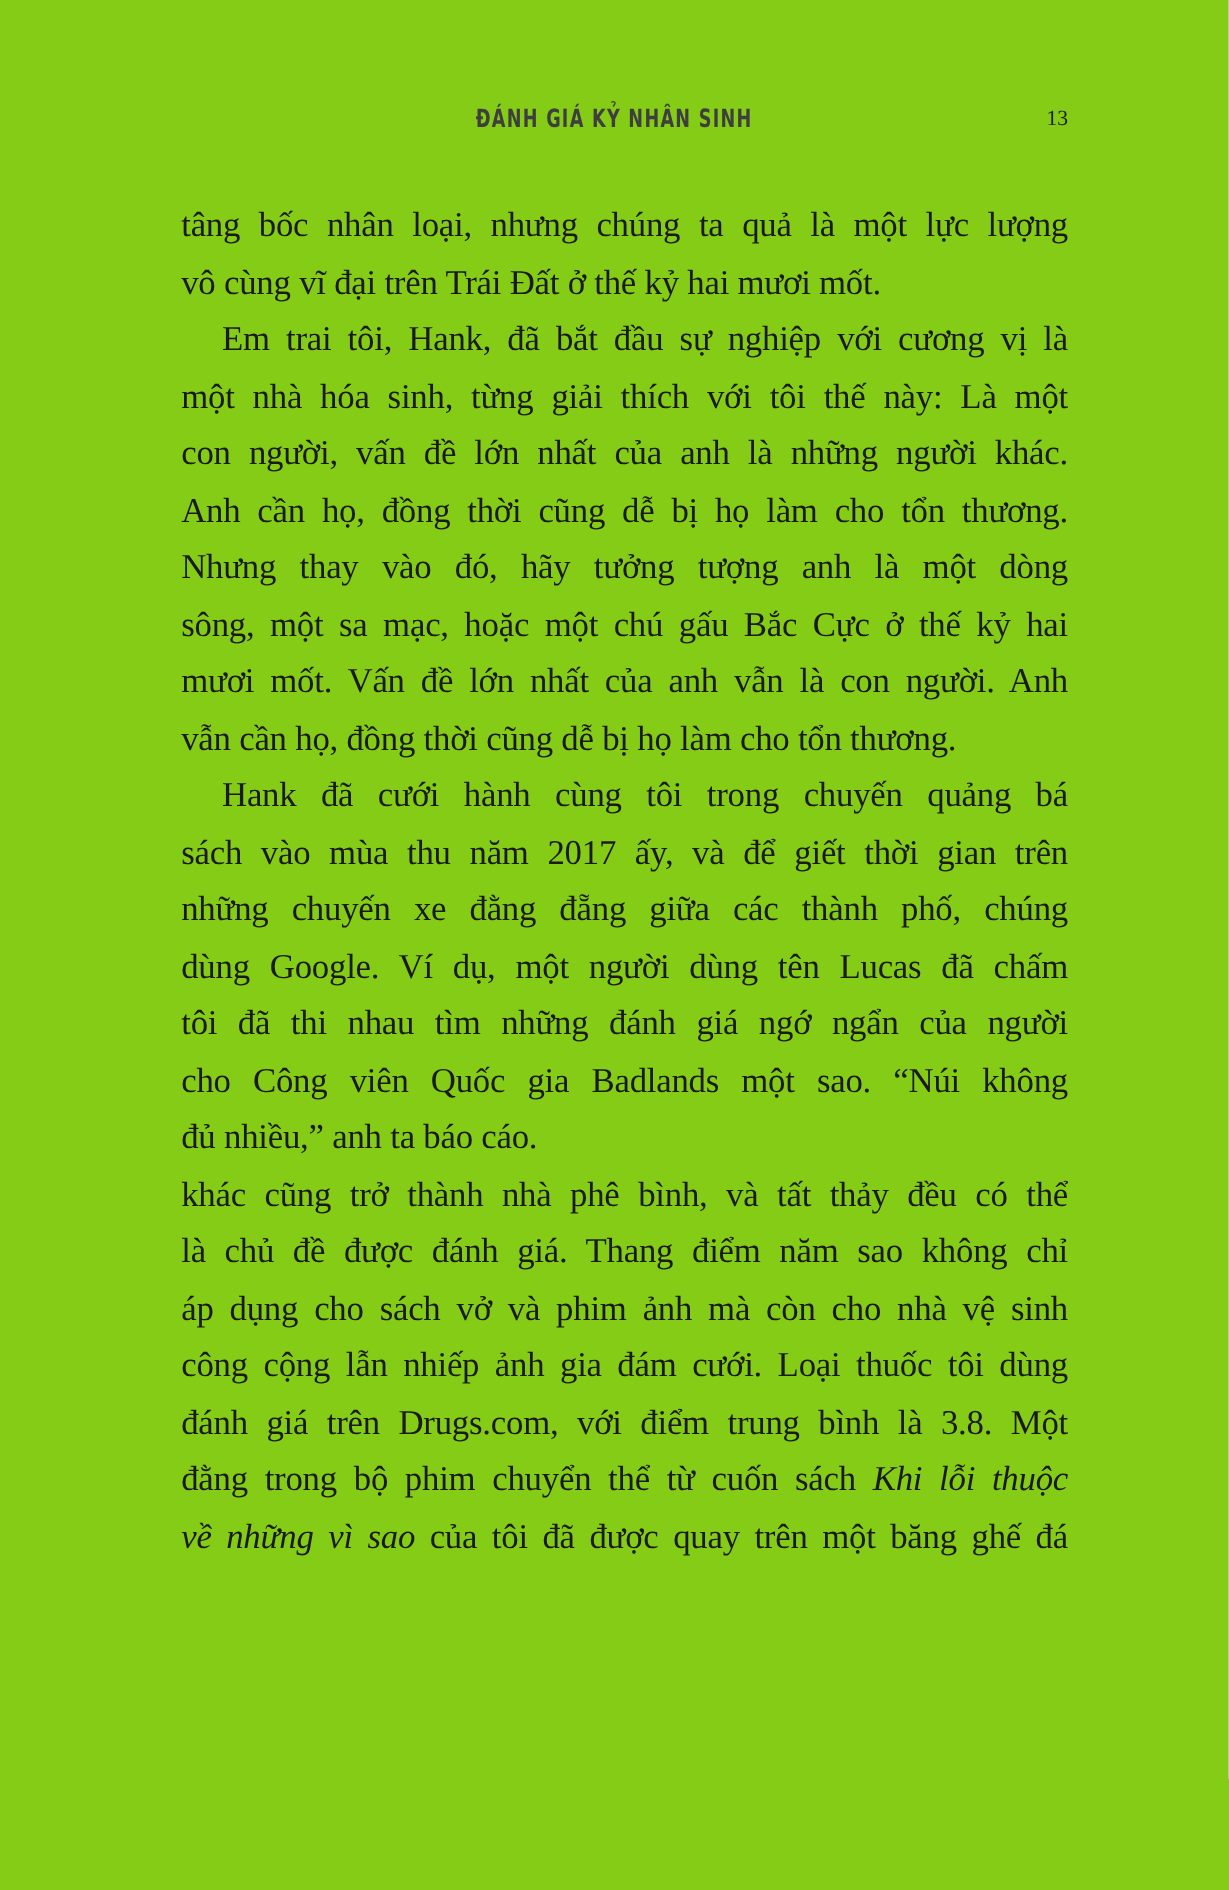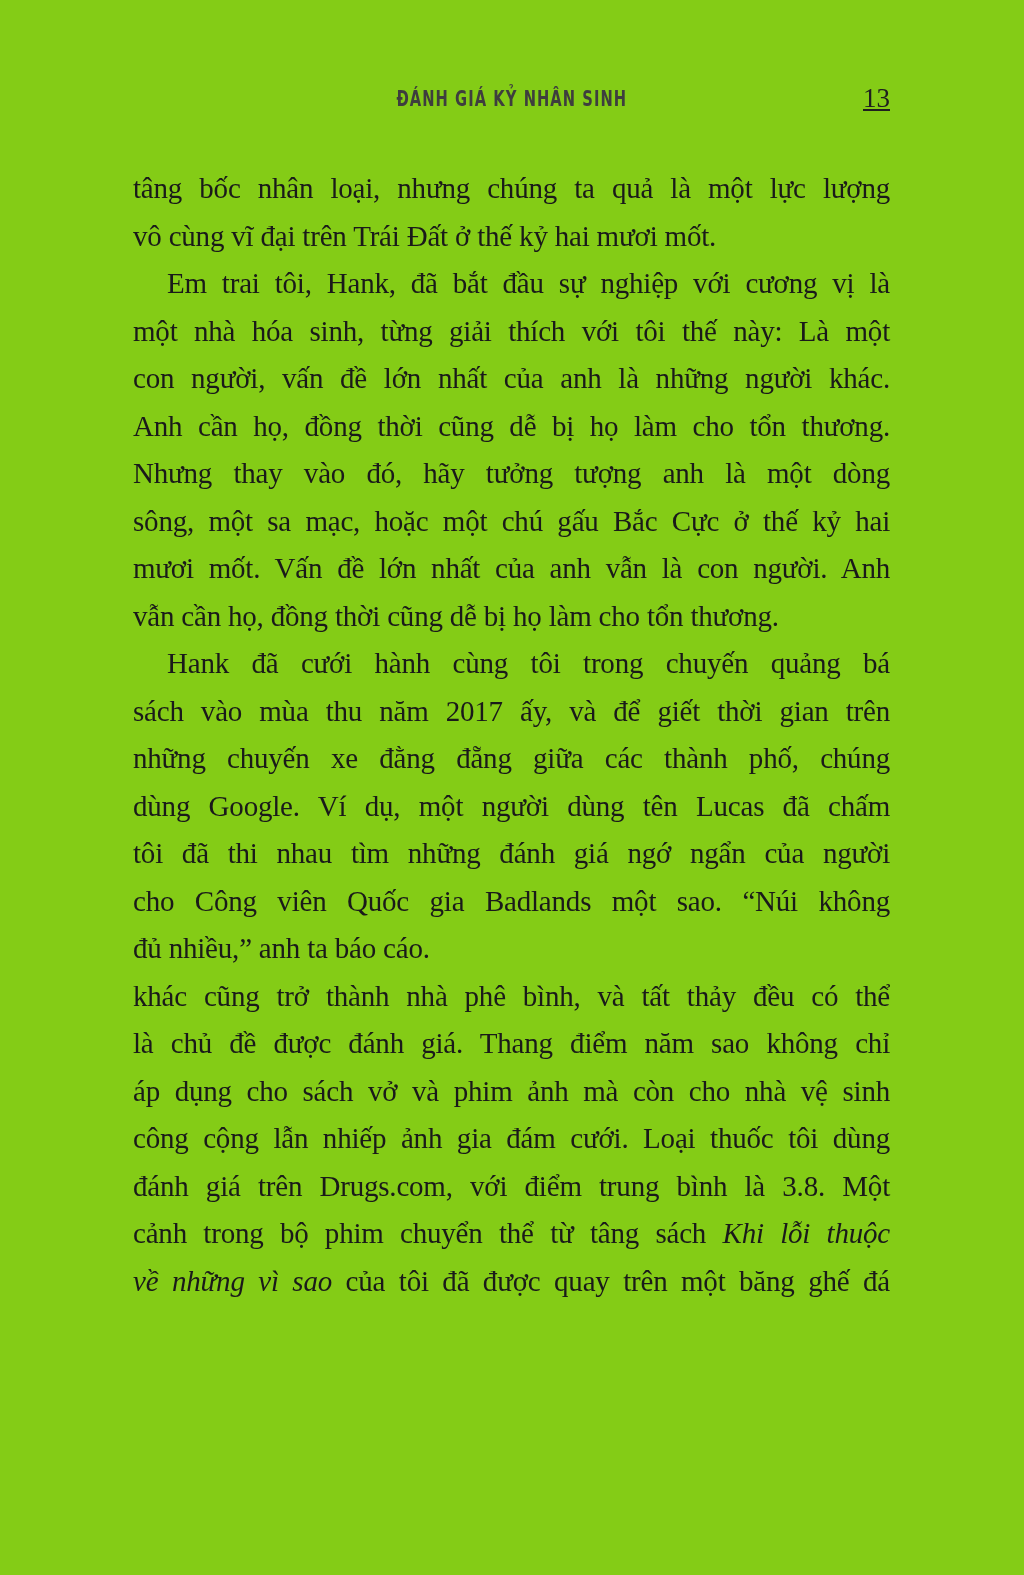--- a/index.html
+++ b/index.html
@@ -38,40 +38,40 @@
     letter-spacing: 1.5px;
     transform: scaleX(0.70);
     transform-origin: center;
     white-space: nowrap;
   }
   .page-number {
     position: absolute;
     right: 0;
     top: -2px;
     font-family: "Liberation Serif", "DejaVu Serif", serif;
-    font-size: 27px;
+    font-size: 18px;
     line-height: 28px;
     color: #1f1f1f;
-    text-decoration: underline;
   }
   .body-text {
     position: absolute;
     left: 133px;
     top: 165px;
     width: 757px;
     font-family: "Liberation Serif", "DejaVu Serif", serif;
     font-size: 29px;
     line-height: 47.5px;
     color: #1a1a1a;
     letter-spacing: -0.2px;
   }
   .line {
     text-align: justify;
     text-align-last: justify;
     white-space: normal;
+    margin-left: 18px;
   }
   .line.para-end {
     text-align-last: left;
   }
   .line.indent {
     text-indent: 34px;
   }
   .italic {
     font-style: italic;
   }
@@ -103,16 +103,16 @@
       <div class="line"><span>những chuyến xe đằng đẵng giữa các thành phố, chúng</span></div>
       <div class="line"><span>dùng Google. Ví dụ, một người dùng tên Lucas đã chấm</span></div>
       <div class="line"><span>tôi đã thi nhau tìm những đánh giá ngớ ngẩn của người</span></div>
       <div class="line"><span>cho Công viên Quốc gia Badlands một sao. “Núi không</span></div>
       <div class="line para-end"><span>đủ nhiều,” anh ta báo cáo.</span></div>
       <div class="line"><span>khác cũng trở thành nhà phê bình, và tất thảy đều có thể</span></div>
       <div class="line"><span>là chủ đề được đánh giá. Thang điểm năm sao không chỉ</span></div>
       <div class="line"><span>áp dụng cho sách vở và phim ảnh mà còn cho nhà vệ sinh</span></div>
       <div class="line"><span>công cộng lẫn nhiếp ảnh gia đám cưới. Loại thuốc tôi dùng</span></div>
       <div class="line"><span>đánh giá trên Drugs.com, với điểm trung bình là 3.8. Một</span></div>
-      <div class="line"><span>cảnh trong bộ phim chuyển thể từ tâng sách </span><span class="italic">Khi lỗi thuộc</span></div>
+      <div class="line"><span>đằng trong bộ phim chuyển thể từ cuốn sách </span><span class="italic">Khi lỗi thuộc</span></div>
       <div class="line"><span class="italic">về những vì sao</span><span> của tôi đã được quay trên một băng ghế đá</span></div>
     </main>
 </div>
 
 </body></html>

